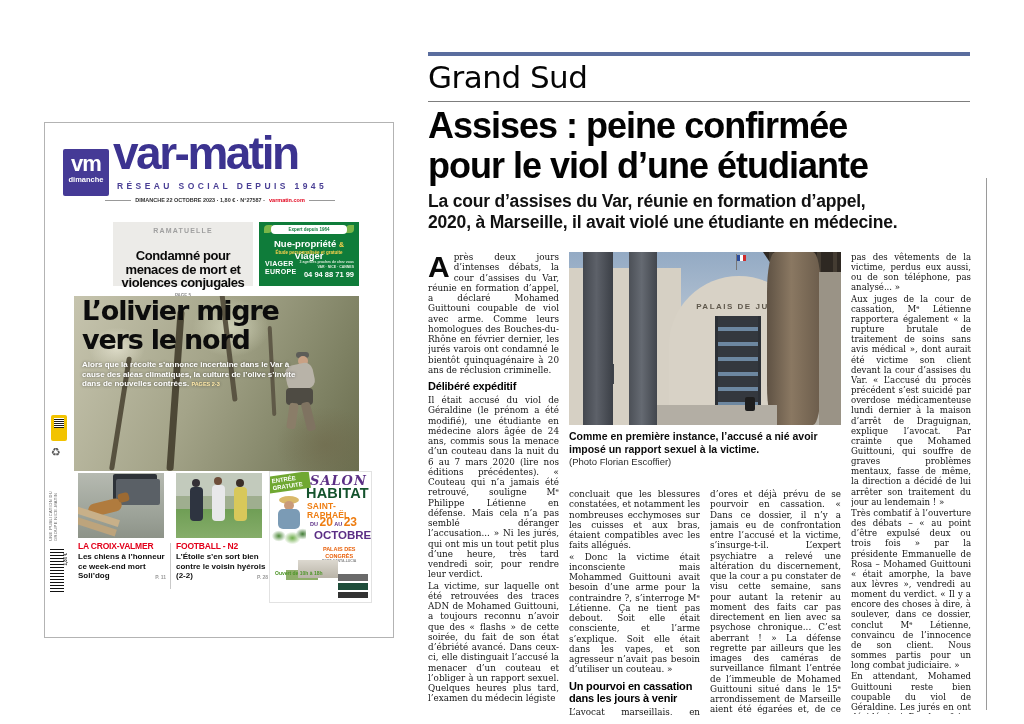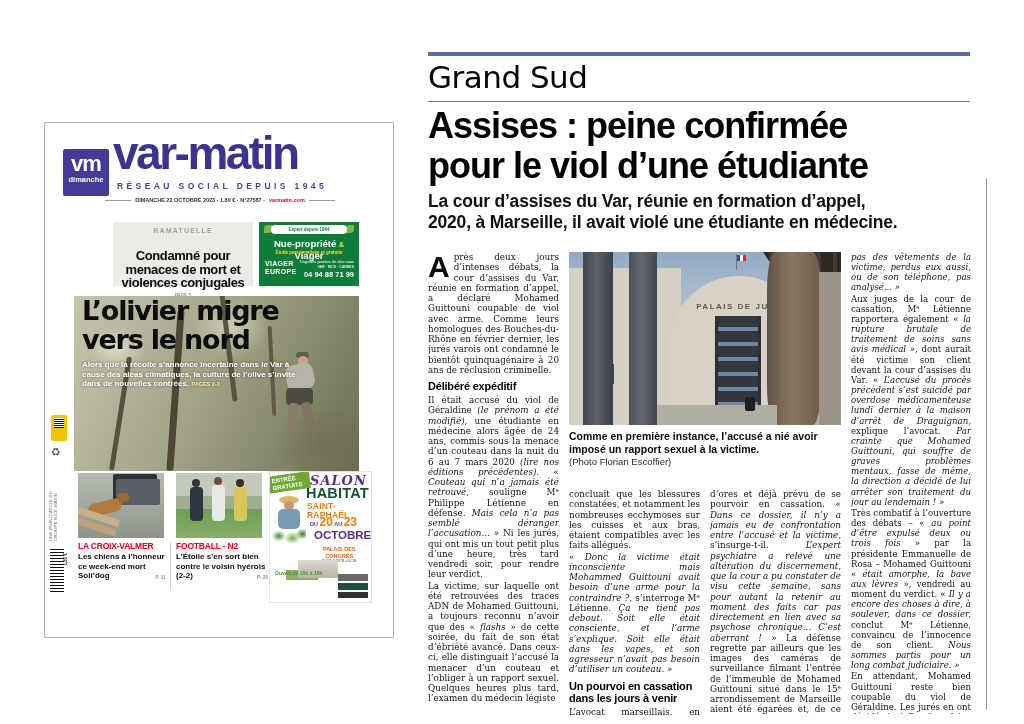--- a/index.html
+++ b/index.html
@@ -137,21 +137,21 @@
   .standfirst { position:absolute; left:428px; top:191px; font:bold 17.5px/20.5px "Liberation Sans",sans-serif;
     color:#111; letter-spacing:-0.2px; }
 
   .col { position:absolute; width:131px; font:8.8px/10.25px "DejaVu Serif",serif; color:#141414;
     text-align:justify; hyphens:auto; -webkit-hyphens:auto; overflow:hidden; }
   #col0 { left:428px; top:252px; height:462px; }
   #col1 { left:569px; top:489px; height:226px; }
   #col2 { left:710px; top:489px; height:226px; }
   #col3 { left:851px; top:252px; width:120px; height:462px; font-size:8.6px; line-height:10.15px; }
   .col p { margin:0 0 1px; }
-  .col .it { font-style:italic; }
+  .col .it { }
   .col-subhead { font:bold 11px/12px "Liberation Sans",sans-serif; color:#000; letter-spacing:-0.2px; margin:5px 0 3px; text-align:left; }
   .dropcap { float:left; font:bold 30px/25px "Liberation Sans",sans-serif; color:#0a0a0a; padding:2px 4px 0 0; }
 
   
   .pp { position:absolute; left:569px; top:252px; width:272px; height:173px; overflow:hidden;
     background:linear-gradient(180deg,#93aac4,#c2cdd8 55%,#b6b2a8 78%); }
   .pp .bld-left { position:absolute; left:0; top:16px; width:112px; height:157px; background:#d6d0c4; }
   .pp .bld-left::before { content:""; position:absolute; left:72px; top:12px; width:15px; height:20px; background:#4a4e55;
       box-shadow:0 32px 0 #4a4e55, 0 64px 0 #43474e, -42px 84px 0 #3f434a; }
   .pp .rotunda { position:absolute; left:100px; top:24px; width:140px; height:150px; background:#d8d2c6; border-radius:70px 70px 0 0; }

